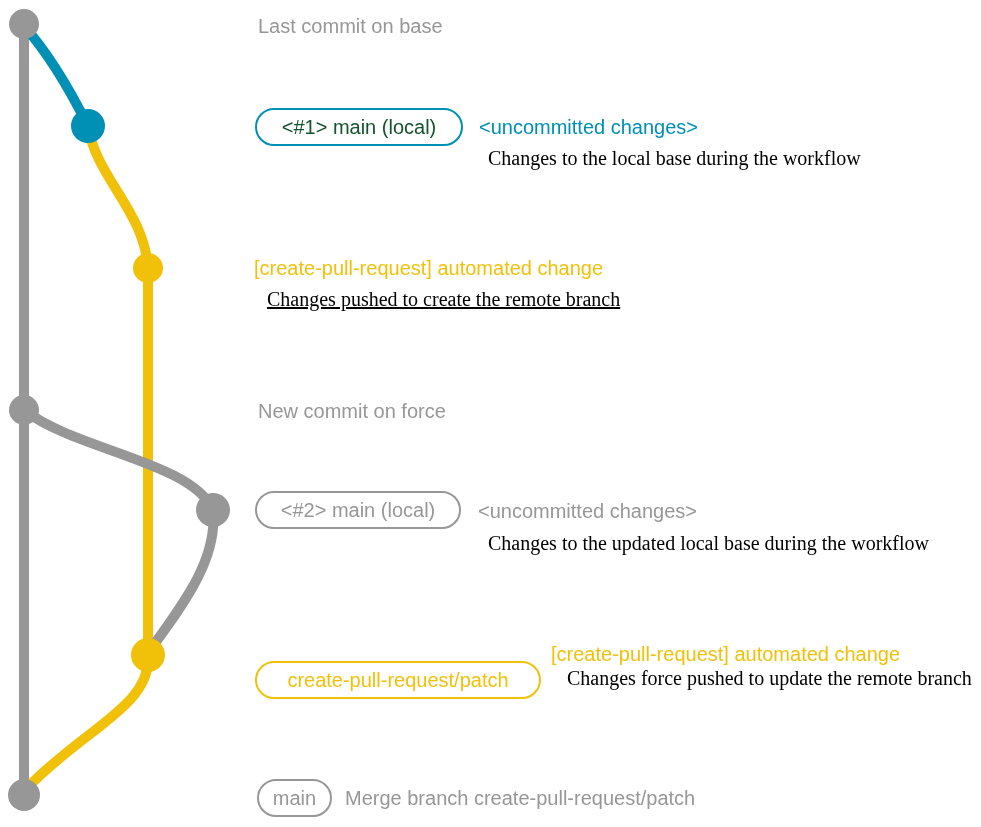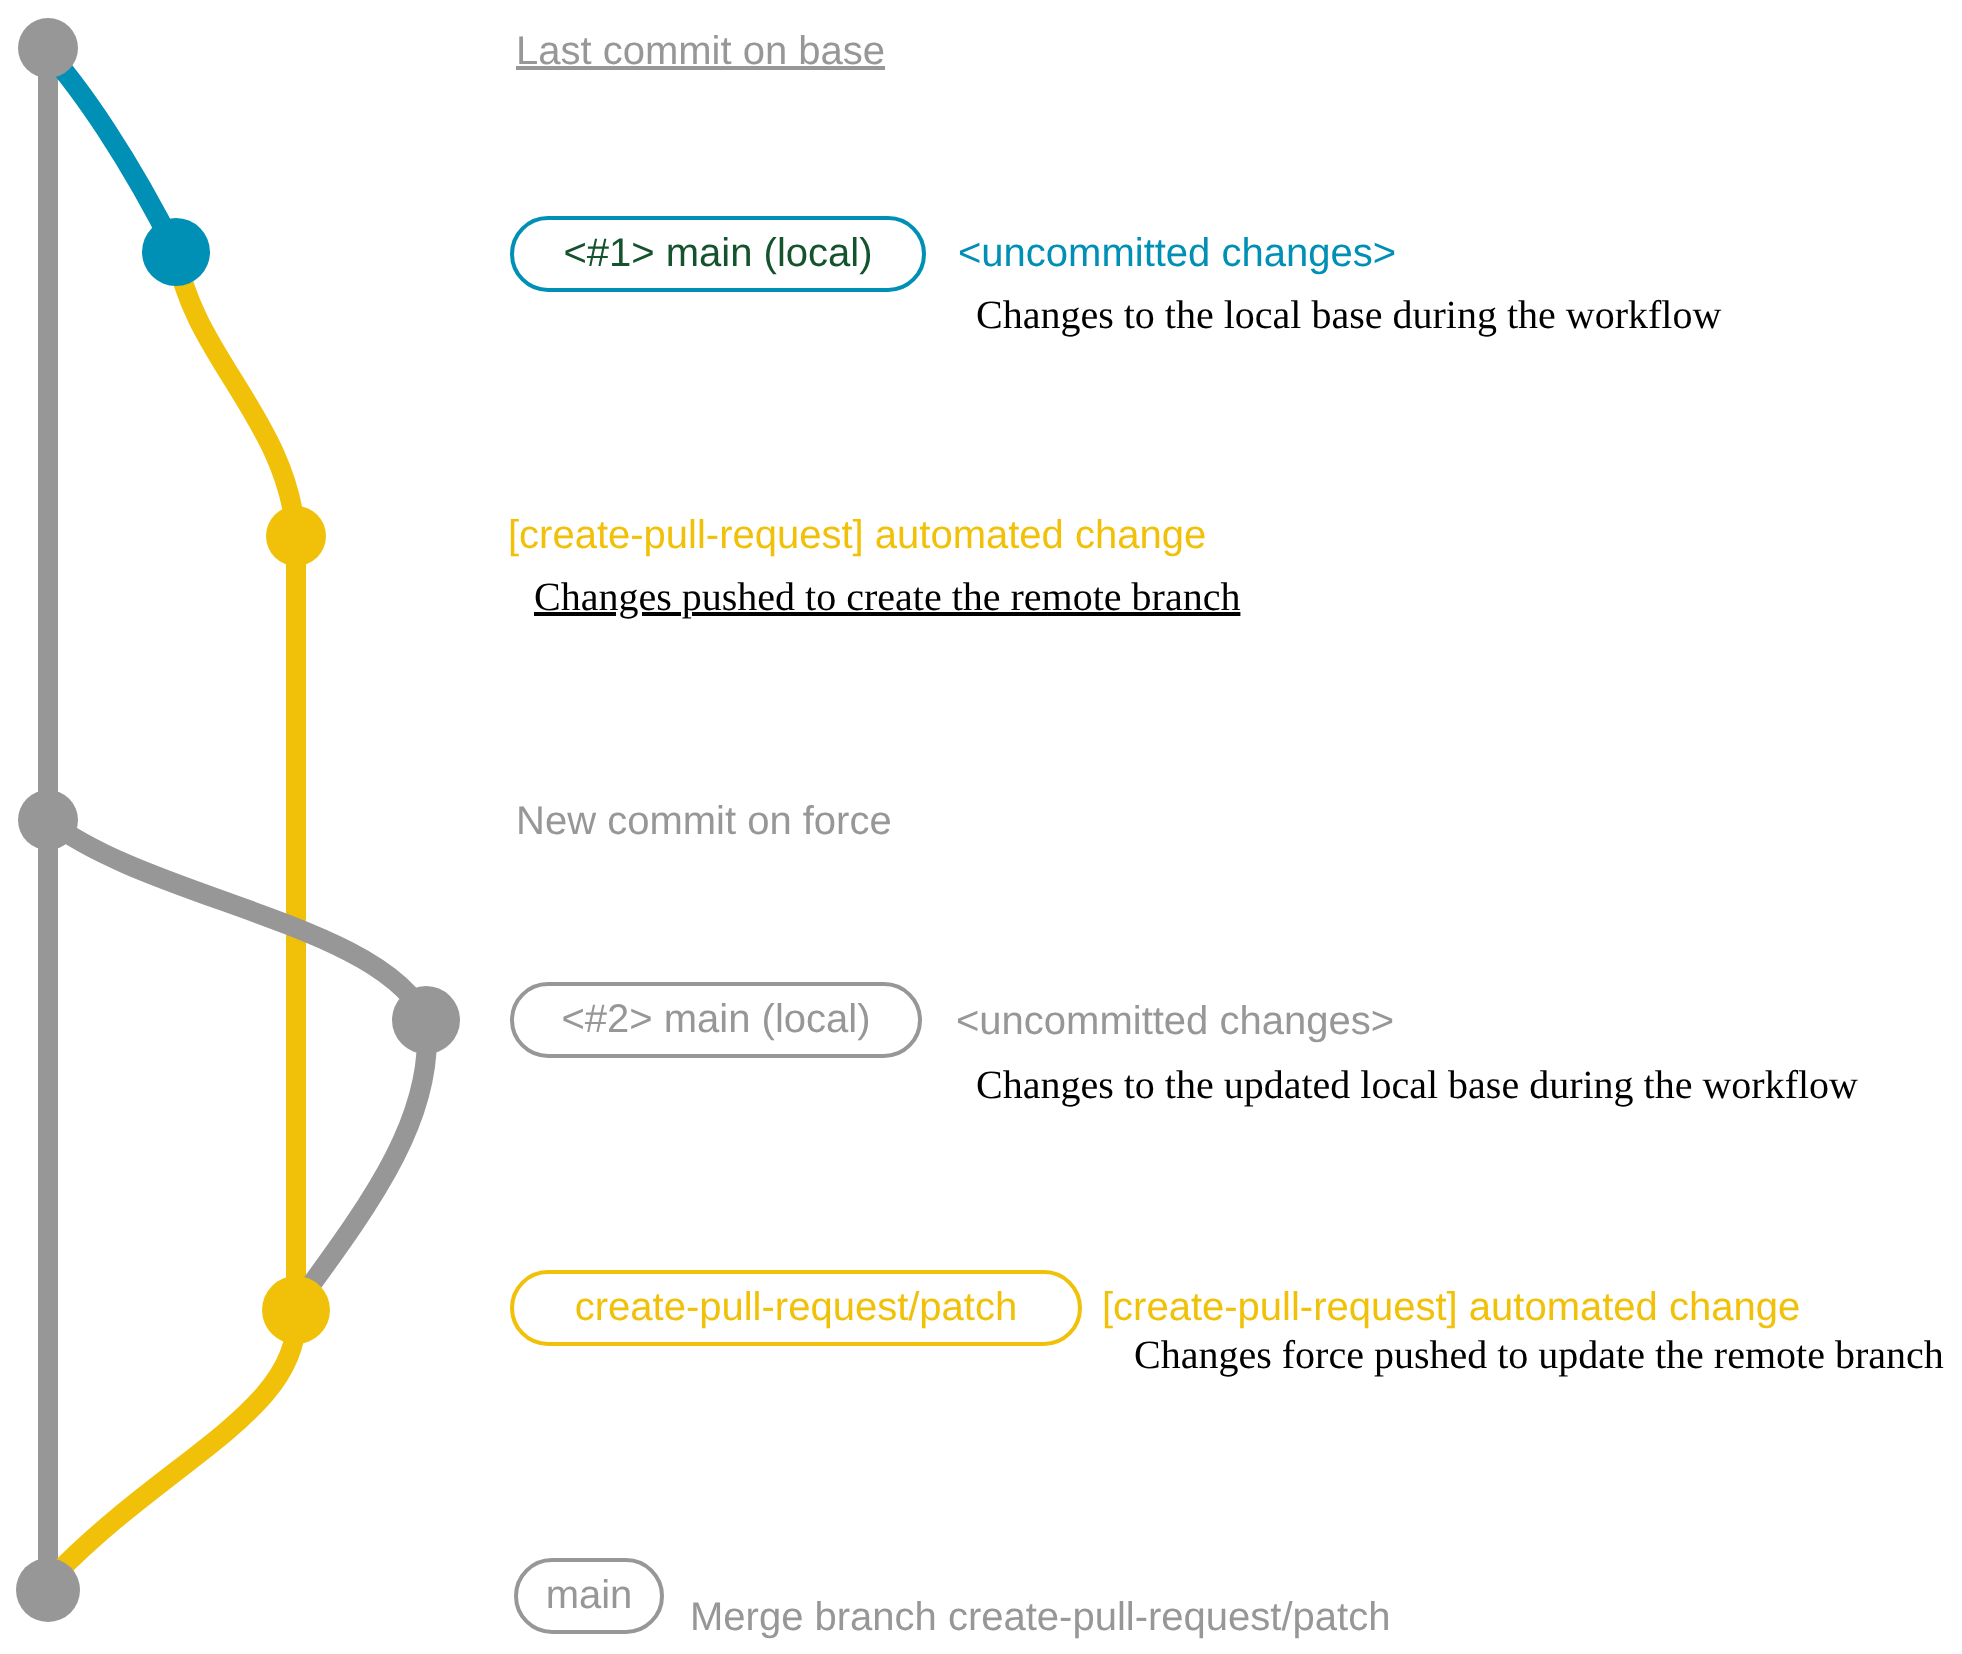--- a/index.html
+++ b/index.html
@@ -57,43 +57,43 @@
 
     <circle cx="24" cy="24" r="15" fill="#979797"></circle>
     <circle cx="88" cy="126" r="17" fill="#008fb5"></circle>
     <circle cx="148" cy="268" r="15" fill="#f1c109"></circle>
     <circle cx="24" cy="410" r="15" fill="#979797"></circle>
     <circle cx="213" cy="510" r="17" fill="#979797"></circle>
     <circle cx="148" cy="655" r="17" fill="#f1c109"></circle>
     <circle cx="24" cy="795" r="16" fill="#979797"></circle>
   </svg>
 
-  <div class="abs sans gray-text" style="left:258px; top:15px;text-decoration:underline;">Last commit on base</div>
+  <div class="abs sans gray-text" style="left:258px; top:15px;">Last commit on base</div>
 
   <div class="pill pill-blue" style="left:255px; top:108px; width:208px;">
     <span>&lt;#1&gt; main (local)</span>
   </div>
   <div class="abs sans blue-text" style="left:479px; top:116px;">&lt;uncommitted changes&gt;</div>
   <div class="abs serif" style="left:488px; top:147px;">Changes to the local base during the workflow</div>
 
   <div class="abs sans yellow-text" style="left:254px; top:257px;">[create-pull-request] automated change</div>
   <div class="abs serif" style="left:267px; top:288px;text-decoration:underline;">Changes pushed to create the remote branch</div>
 
   <div class="abs sans gray-text" style="left:258px; top:400px;">New commit on force</div>
 
   <div class="pill pill-gray" style="left:255px; top:491px; width:206px;">
     <span>&lt;#2&gt; main (local)</span>
   </div>
   <div class="abs sans gray-text" style="left:478px; top:500px;">&lt;uncommitted changes&gt;</div>
   <div class="abs serif" style="left:488px; top:532px;">Changes to the updated local base during the workflow</div>
 
-  <div class="pill pill-yellow" style="left:255px; top:635px; width:286px;">
+  <div class="pill pill-yellow" style="left:255px; top:661px; width:286px;">
     <span>create-pull-request/patch</span>
   </div>
   <div class="abs sans yellow-text" style="left:551px; top:643px;">[create-pull-request] automated change</div>
   <div class="abs serif" style="left:567px; top:667px;">Changes force pushed to update the remote branch</div>
 
   <div class="pill pill-gray" style="left:257px; top:779px; width:75px;">
     <span>main</span>
   </div>
-  <div class="abs sans gray-text" style="left:345px; top:787px;margin-top:11px;">Merge branch create-pull-request/patch</div>
+  <div class="abs sans gray-text" style="left:345px; top:787px;">Merge branch create-pull-request/patch</div>
 
 </div>
 
 </body></html>

